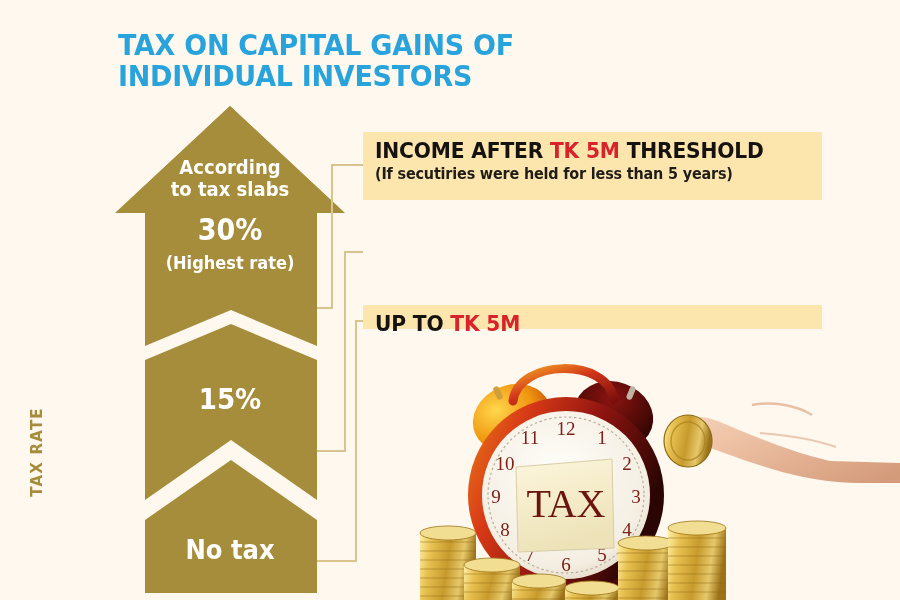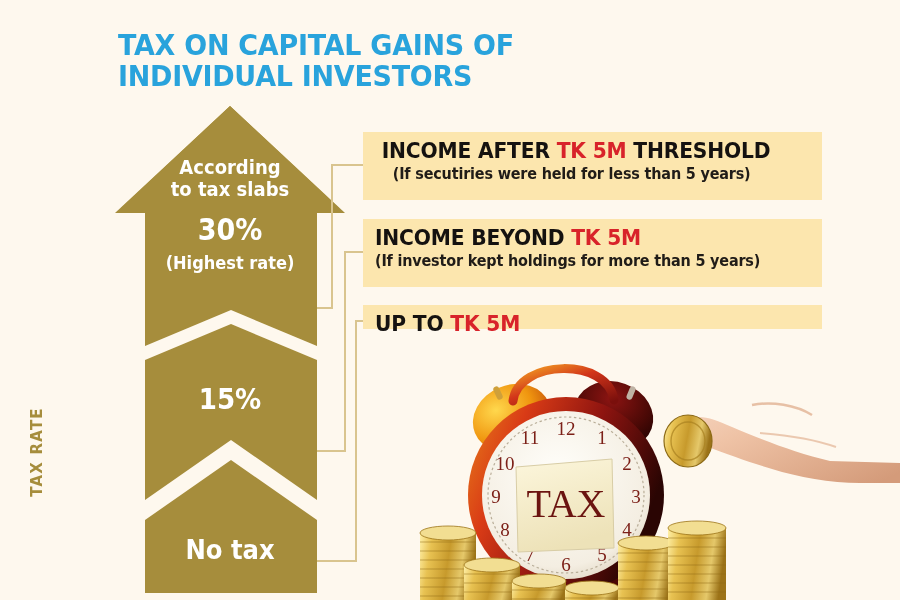--- a/index.html
+++ b/index.html
@@ -62,21 +62,21 @@
   }
 
   
   .callout {
     position:absolute;
     left:363px;
     width:459px;
     background:#FCE6AE;
     padding:5px 10px 6px 12px;
   }
-  #callout-1 { top:124px; height:68px;text-align:center; }
+  #callout-1 { top:124px; height:68px; }
   #callout-2 { top:211px; height:68px; }
   #callout-3 { top:297px; height:24px; }
 
   .callout-head {
     font-family:"DejaVu Sans", sans-serif;
     font-weight:bold;
     font-size:22px;
     color:#151210;
     line-height:27px;
     letter-spacing:-0.2px;
@@ -136,24 +136,20 @@
   <div class="arrow-label" id="seg-mid-pct">15%</div>
   <div class="arrow-label" id="seg-bot-label">No tax</div>
 
   <div class="axis-label">TAX RATE</div>
 
   <div class="callout" id="callout-1">
     <div class="callout-head"><span>INCOME AFTER </span><span class="hl">TK 5M</span><span> THRESHOLD</span></div>
     <div class="callout-sub">(If secutiries were held for less than 5 years)</div>
   </div>
 
-  <div class="callout" id="callout-2">
-    <div class="callout-head"><span>INCOME BEYOND </span><span class="hl">TK 5M</span><span></span></div>
-    <div class="callout-sub">(If investor kept holdings for more than 5 years)</div>
-  </div>
 
   <div class="callout" id="callout-3">
     <div class="callout-head"><span>UP TO </span><span class="hl">TK 5M</span></div>
   </div>
 
   <svg class="photo" viewBox="0 0 500 265">
     <defs>
       <radialGradient id="bellL" cx="35%" cy="30%" r="75%">
         <stop offset="0%" stop-color="#FFD84D"></stop>
         <stop offset="60%" stop-color="#F0960F"></stop>

